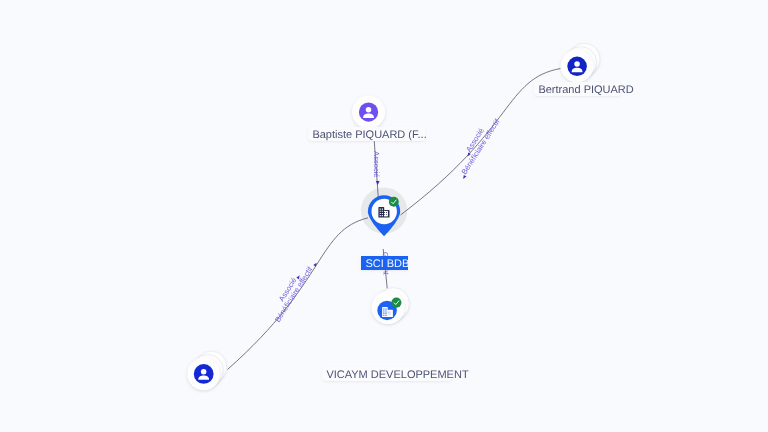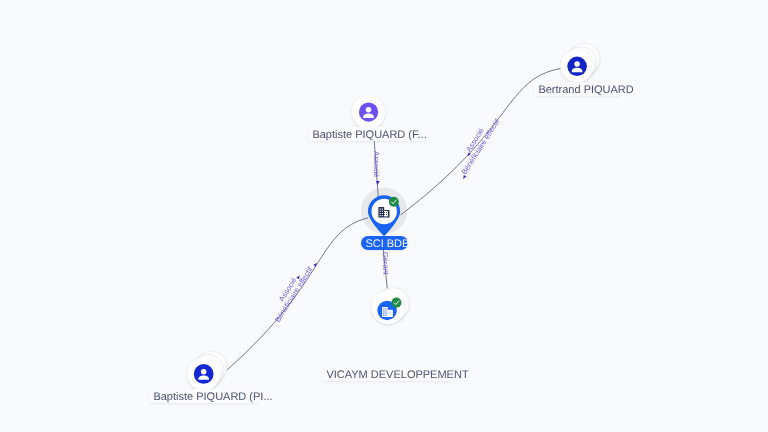--- a/index.html
+++ b/index.html
@@ -4,21 +4,21 @@
 <title>Graph</title>
 <style>
   html,body{margin:0;padding:0;}
   body{width:768px;height:432px;overflow:hidden;background:#f9fafd;
        font-family:"Liberation Sans",sans-serif;-webkit-font-smoothing:antialiased;text-rendering:geometricPrecision;}
   #canvas{position:relative;width:768px;height:432px;background:#f9fafd;}
   svg.graph{position:absolute;left:0;top:0;width:768px;height:432px;overflow:visible;}
   .node-label{position:absolute;-webkit-font-smoothing:antialiased;will-change:transform;transform:translateZ(0);background:#fbfbfd;border-radius:4px;
     color:#4b5173;font-size:11px;line-height:13.6px;padding-top:1.9px;padding-bottom:0px;box-sizing:content-box;height:12.2px;white-space:nowrap;
     padding-left:4.4px;padding-right:4.4px;box-shadow:0 1px 2.2px rgba(140,148,170,.16);}
-  .node-label.selected{background:#1a62f0;color:#f2f7ff;border-radius:7px;}
+  .node-label.selected{background:#1a62f0;color:#f2f7ff;border-radius:0;margin-top:20px;}
   .elabel{font-size:7.55px;fill:#6e5fdb;font-family:"Liberation Sans",sans-serif;-webkit-font-smoothing:antialiased;}
   svg.graph{shape-rendering:auto;}
   #canvas{will-change:transform;}
 </style>
 </head>
 <body>
 
 <div id="canvas">
 <svg class="graph" viewBox="0 0 768 432">
   <defs>
@@ -120,16 +120,15 @@
     </g>
     <g>
       <circle cx="393.8" cy="201.8" r="4.95" fill="#1e8b46"></circle>
       <path d="M 391.5 202.1 L 393.1 203.7 L 396.1 200.1" fill="none" stroke="#ffffff" stroke-width="0.95" stroke-linecap="round" stroke-linejoin="round"></path>
     </g>
   </g>
 </svg>
 
 <div class="node-label" style="left:307.6px;top:126.6px;width:108.5px;">Baptiste PIQUARD (F...</div>
 <div class="node-label" style="left:534.3px;top:82.3px;width:78.5px;">Bertrand PIQUARD</div>
-<div class="node-label" style="left:149px;top:388.7px;width:101.3px;">Baptiste PIQUARD (PI...</div>
 <div class="node-label" style="left:321.6px;top:326.2px;width:121.4px;margin-top:41px;">VICAYM DEVELOPPEMENT</div>
 <div class="node-label selected" style="left:361px;top:235.6px;width:38.2px;">SCI BDB</div>
 </div>
 
 </body></html>

